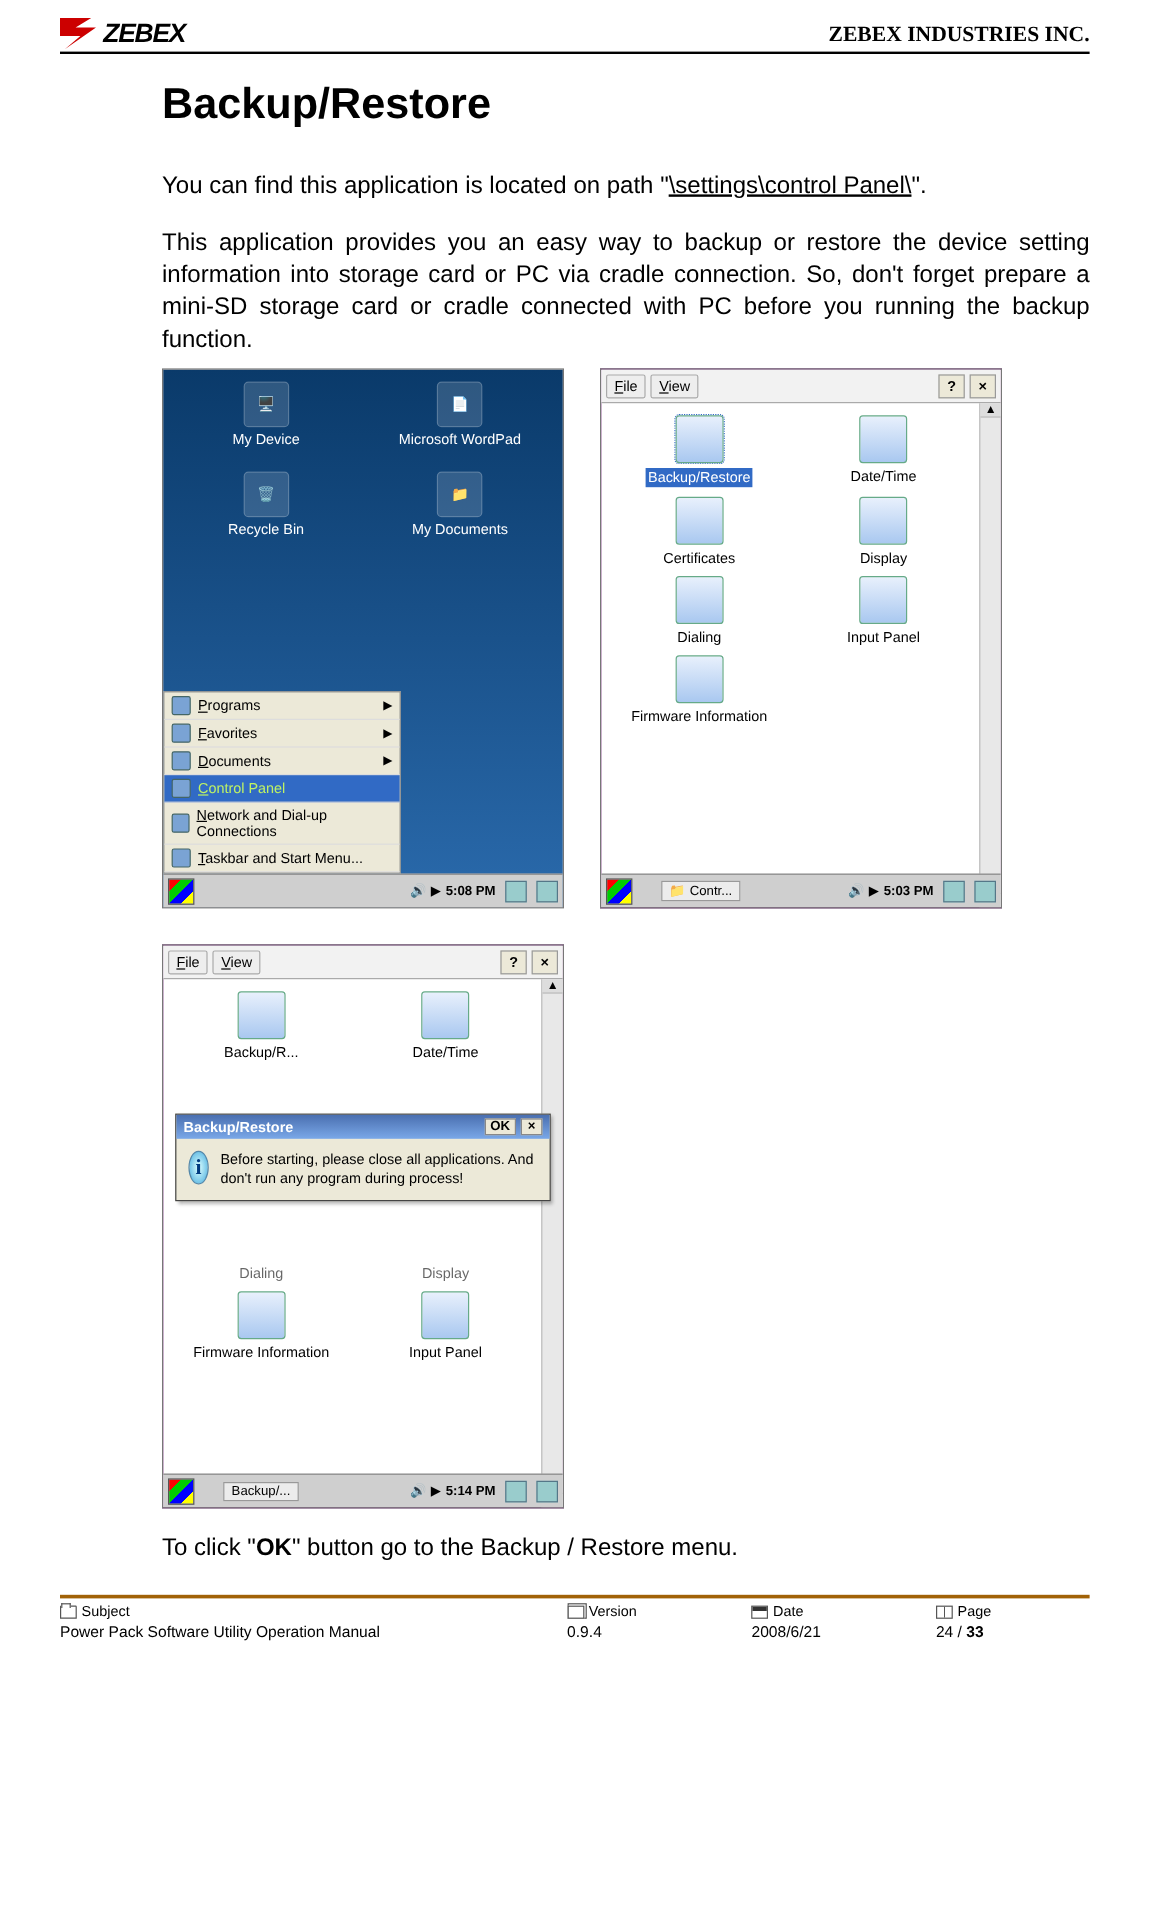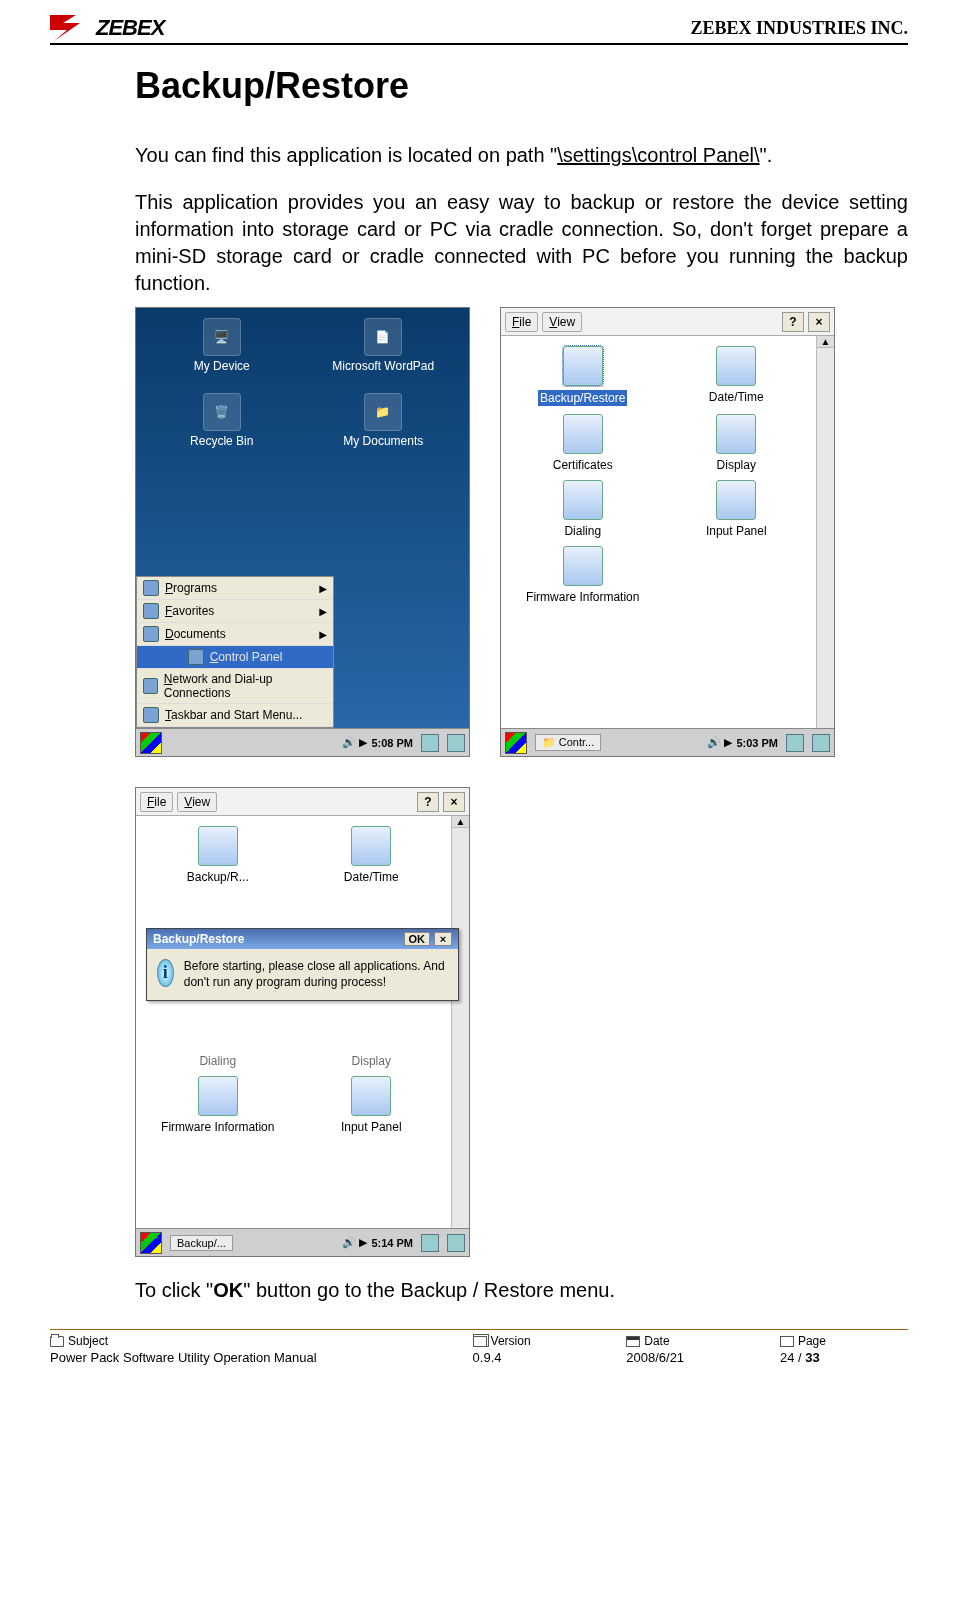--- a/index.html
+++ b/index.html
@@ -1,39 +1,39 @@
 <!DOCTYPE html>
 <html><head>
 <meta charset="utf-8">
 <style>
   * { box-sizing: border-box; }
   body { margin: 0; font-family: Arial, sans-serif; background: #fff; color: #000; width: 958px; }
   .page { padding: 15px 50px; position: relative; }
   .page-header { display: flex; justify-content: space-between; align-items: center; border-bottom: 2px solid #000; padding-bottom: 2px; margin-bottom: 20px; }
-  .logo-block { display: flex; gap: 16px; }
+  .logo-block { display: flex; gap: 6px; }
   .logo-z { font-family: Arial, sans-serif; letter-spacing:-1px; }
   .company { font-weight: bold; font-size: 18px; font-family: Georgia, serif; }
   .content { padding-left: 85px; padding-right: 0; }
   h1.title { font-size: 36px; font-weight: bold; margin: 20px 0 35px 0; font-family: Arial, sans-serif; }
   .para { font-size: 20px; line-height: 1.35; margin-bottom: 10px; text-align: justify; }
   .path-u { text-decoration: underline; }
   .shot-row { display: flex; gap: 30px; margin: 5px 0 30px 0; }
   .device-shot { width: 335px; height: 450px; border: 1px solid #777; background: linear-gradient(#0a3a6a, #2a6aac); position: relative; overflow: hidden; font-size: 13px; }
   .device-shot.light { background: #701a75; }
   .desktop-icons { color: #fff; padding: 10px; display: grid; grid-template-columns: 1fr 1fr; gap: 20px 10px; position:absolute; top:0; left:0; right:0;}
   .dicon { display:flex; flex-direction:column; align-items:center; gap:3px; font-size:12px; text-align:center;}
   .dicon .box { width: 38px; height: 38px; background: rgba(255,255,255,.15); border:1px solid rgba(255,255,255,.2); border-radius:4px; display:flex; align-items:center; justify-content:center;}
   .start-menu { position: absolute; left: 0; bottom: 28px; width: 198px; background: #ece9d8; border: 1px solid #888; font-size: 12px; }
   .start-item { display:flex; align-items:center; gap:6px; padding: 3px 6px; border-bottom:1px solid #ddd; }
-  .start-item.hilite { background: #316ac5; color: #e5e5e5; justify-content: center; }
+  .start-item.hilite { background: #316ac5; color: #bef264; }
   .start-item .arrow { margin-left:auto; font-size:10px;}
   .start-item .mi { width:16px; height:16px; background:#7aa3d4; border:1px solid #466; display:inline-block; border-radius:2px;}
   .taskbar { position:absolute; left:0; right:0; bottom:0; height:28px; background:#cfcfcf; border-top:1px solid #888; display:flex; align-items:center; font-size:11px; }
   .taskbar .winflag { width:22px; height:22px; margin:0 4px; background: linear-gradient(135deg,#f00 0 25%,#0c0 25% 50%,#00f 50% 75%,#ff0 75% 100%); border:1px solid #555;}
-  .taskbar .task-lbl { background:#ececec; border:1px solid #999; padding:1px 6px; margin-right:auto; margin-left:4px;}
+  .taskbar .task-lbl { background:#ececec; border:1px solid #999; padding:1px 6px; margin-right:auto; margin-left:20px;}
   .taskbar .clock { display:flex; align-items:center; gap:4px; padding-right:4px;}
   .taskbar .tray { width:18px; height:18px; background:#9cc; border:1px solid #578; margin-left:4px;}
   .cp-window { position:absolute; inset:0; background:#fff; display:flex; flex-direction:column;}
   .cp-menubar { height:28px; background:#f2f2f2; border-bottom:1px solid #aaa; display:flex; align-items:center; font-size:12px; padding:0 4px; gap:4px;}
   .cp-menubar .mbtn { padding:2px 6px; border:1px solid #aaa; background:#eee; border-radius:2px; font-family:Arial;}
   .cp-menubar .spacer{flex:1;}
   .cp-menubar .sqbtn { width:22px; height:20px; border:1px solid #999; background:#ece9d8; display:flex; align-items:center; justify-content:center; font-weight:bold;}
   .cp-body { flex:1; display:grid; grid-template-columns:1fr 1fr; padding:10px; gap:8px 10px; align-content:start; position:relative;}
   .cp-scroll { position:absolute; right:0; top:0; bottom:0; width:18px; background:#e8e8e8; border-left:1px solid #bbb;}
   .cp-scroll::before{content:"▲"; position:absolute; top:0; left:0; right:0; text-align:center; font-size:10px; background:#ddd; border-bottom:1px solid #bbb;}
@@ -42,21 +42,21 @@
   .cp-icon .sq { width:40px; height:40px; background:linear-gradient(#e8f0fc,#a9c8f0); border:1px solid #6a8; border-radius:3px;}
   .cp-icon.selected span.lbl { background:#316ac5; color:#fff; padding:1px 2px;}
   .cp-icon.selected .sq { outline:1px dotted #316ac5;}
   .modal-shot { width:335px; height:470px; position:relative; border:1px solid #777;}
   .dialog { position:absolute; left:10px; top:140px; right:10px; background:#ece9d8; border:1px solid #444; box-shadow:2px 2px 3px rgba(0,0,0,.3);}
   .dialog .dtitle { background:linear-gradient(#4a6fb0,#7aa8e8); color:#fff; padding:3px 6px; font-size:12px; font-weight:bold; display:flex; align-items:center; gap:4px;}
   .dialog .dtitle .dok { margin-left:auto; background:#ece9d8; color:#000; border:1px solid #888; padding:0 4px; font-size:11px;}
   .dialog .dtitle .dx { background:#ece9d8; color:#000; border:1px solid #888; width:18px; text-align:center; font-size:11px;}
   .dialog .dbody { display:flex; gap:10px; padding:10px; font-size:12px; line-height:1.3;}
   .dialog .dbody .dinfo { width:28px; height:28px; border-radius:50%; background:radial-gradient(#dff,#4ad); color:#003a80; font-weight:bold; display:flex; align-items:center; justify-content:center; border:1px solid #58a; font-family:Georgia; font-size:18px;}
-  .footer { border-top:1px solid #a16207; padding-top:4px; margin-top:25px; font-size:13px; display:grid; grid-template-columns: 3.3fr 1.2fr 1.2fr 1fr;}
+  .footer { border-top:3px solid #a16207; padding-top:4px; margin-top:25px; font-size:13px; display:grid; grid-template-columns: 3.3fr 1.2fr 1.2fr 1fr;}
   .footer .fhead { display:flex; align-items:center; gap:4px; font-size:12px;}
   .footer .fval { padding-top:2px; }
   .footer .pgbold { font-weight:bold;}
   .fic { width:14px; height:11px; border:1px solid #555; display:inline-block; background:#fff;}
   .fic.folder{border-radius:1px 1px 0 0; position:relative;} .fic.folder::before{content:"";position:absolute;top:-3px;left:0;width:6px;height:3px;border:1px solid #555;border-bottom:none;background:#fff;}
   .fic.stack{box-shadow:1px -1px 0 #fff, 1px -1px 0 1px #555;}
   .fic.cal{background:linear-gradient(#333 0 35%, #fff 35%);}
   .fic.book{background:linear-gradient(90deg,#fff 0 48%,#555 48% 52%,#fff 52%);}
   .u { text-decoration: underline; }
   .bold{font-weight:bold;}

